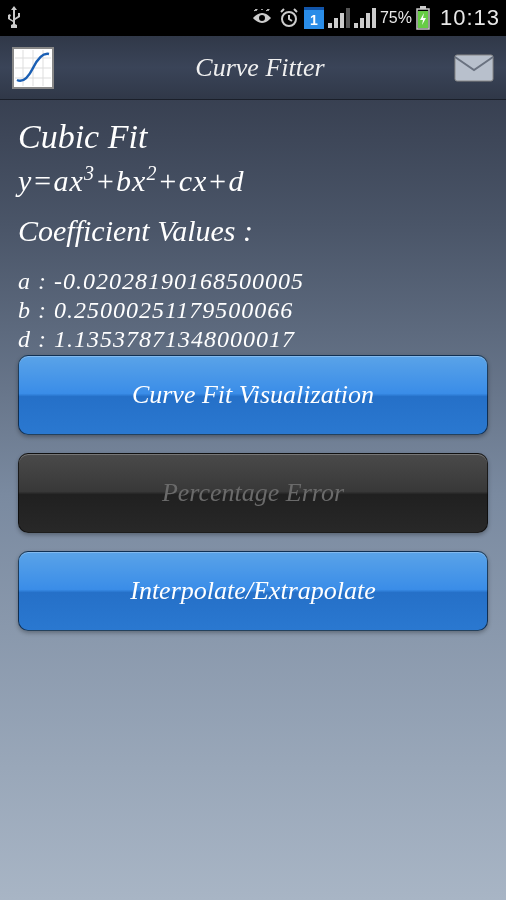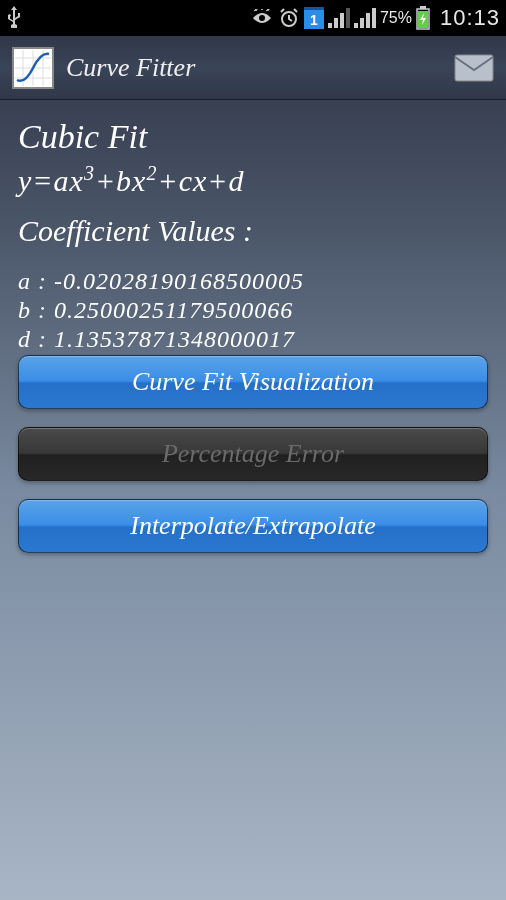--- a/index.html
+++ b/index.html
@@ -28,20 +28,21 @@
 .clock { font-size: 22px; letter-spacing: 1px; margin-left: 6px; }
 
 
 .app-header {
   height: 64px;
   background: linear-gradient(to bottom, #303848 0%, #3a4458 50%, #303848 100%);
   display: flex;
   align-items: center;
   padding: 0 12px;
   border-bottom: 1px solid #1a1f2a;
+  text-align: center;
 }
 .app-icon {
   width: 42px; height: 42px;
   background: #fff;
   border: 2px solid #888;
   display: flex; align-items: center; justify-content: center;
   margin-right: 12px;
 }
 .app-title {
   flex: 1;
@@ -56,21 +57,21 @@
 .fit-title { font-size: 34px; font-style: italic; margin-bottom: 6px; }
 .equation { font-size: 30px; font-style: italic; letter-spacing: 1px; margin-bottom: 16px; }
 .equation sup { font-size: 20px; vertical-align: super; }
 .coef-header { font-size: 30px; font-style: italic; margin-bottom: 20px; }
 .coef-line { font-size: 24px; font-style: italic; letter-spacing: 1px; margin-bottom: 2px; }
 .r2 { font-size: 26px; font-style: italic; margin-top: 4px; margin-bottom: 14px; }
 
 
 .btn {
   width: 100%;
-  height: 54px;
+  height: 80px;
   border-radius: 10px;
   border: 1px solid rgba(0,0,0,0.6);
   font-family: inherit;
   font-size: 26px;
   font-style: italic;
   color: #fff;
   margin-bottom: 18px;
   cursor: pointer;
   box-shadow: inset 0 1px 0 rgba(255,255,255,0.25), 0 2px 4px rgba(0,0,0,0.3);
 }

